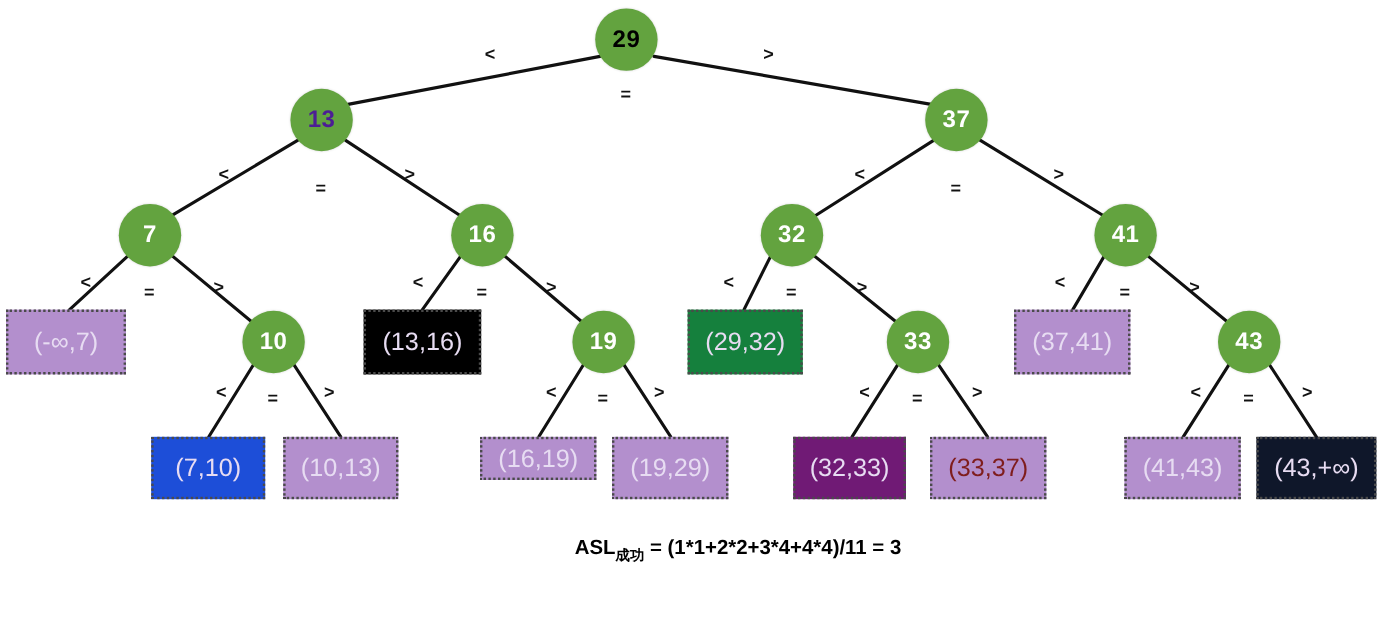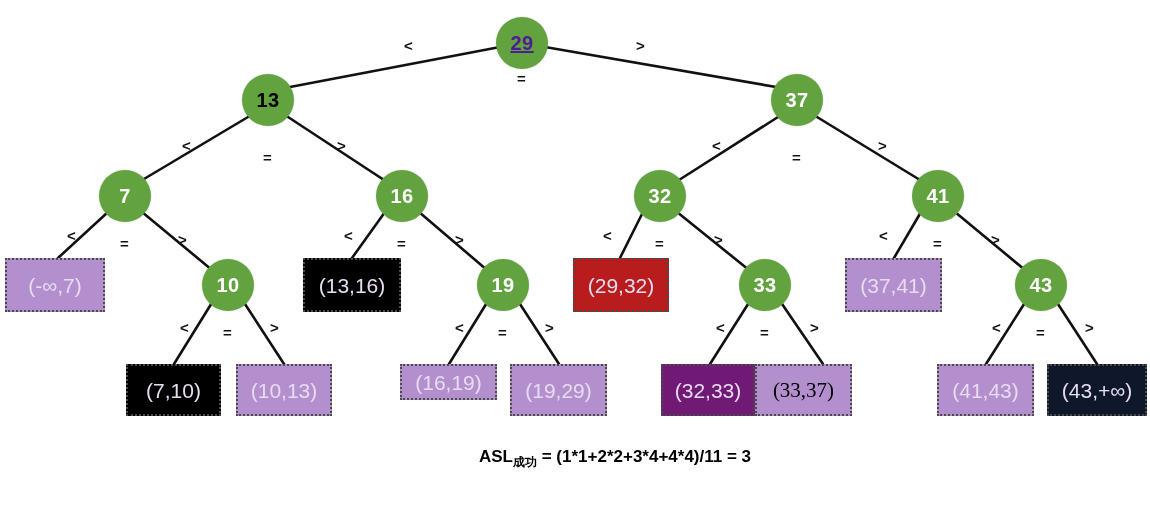--- a/index.html
+++ b/index.html
@@ -106,43 +106,43 @@
         <line x1="488" y1="301" x2="449" y2="364"></line>
         <line x1="518" y1="301" x2="559" y2="364"></line>
         <line x1="750" y1="301" x2="710" y2="364"></line>
         <line x1="780" y1="301" x2="823" y2="364"></line>
         <line x1="1026" y1="301" x2="986" y2="364"></line>
         <line x1="1056" y1="301" x2="1097" y2="364"></line>
       </g>
   </svg>
 
   <div id="nodes-layer">
-      <div class="node" style="left: 496px; top: 17px; width: 52px; height: 52px; background: rgb(99, 163, 63); color: #4c1d95; text-decoration: underline;">29</div>
-      <div class="node" style="left: 242px; top: 74px; width: 52px; height: 52px; background: rgb(99, 163, 63); color: #000000;">13</div>
+      <div class="node" style="left: 496px; top: 7px; width: 52px; height: 52px; background: rgb(99, 163, 63); color: #000000;">29</div>
+      <div class="node" style="left: 242px; top: 74px; width: 52px; height: 52px; background: rgb(99, 163, 63); color: #4c1d95;">13</div>
       <div class="node" style="left: 771px; top: 74px; width: 52px; height: 52px; background: rgb(99, 163, 63); color: rgb(255, 255, 255);">37</div>
       <div class="node" style="left: 99px; top: 170px; width: 52px; height: 52px; background: rgb(99, 163, 63); color: rgb(255, 255, 255);">7</div>
       <div class="node" style="left: 376px; top: 170px; width: 52px; height: 52px; background: rgb(99, 163, 63); color: rgb(255, 255, 255);">16</div>
       <div class="node" style="left: 634px; top: 170px; width: 52px; height: 52px; background: rgb(99, 163, 63); color: rgb(255, 255, 255);">32</div>
       <div class="node" style="left: 912px; top: 170px; width: 52px; height: 52px; background: rgb(99, 163, 63); color: rgb(255, 255, 255); text-align: right;">41</div>
       <div class="node" style="left: 202px; top: 259px; width: 52px; height: 52px; background: rgb(99, 163, 63); color: rgb(255, 255, 255);">10</div>
       <div class="node" style="left: 477px; top: 259px; width: 52px; height: 52px; background: rgb(99, 163, 63); color: rgb(255, 255, 255);">19</div>
       <div class="node" style="left: 739px; top: 259px; width: 52px; height: 52px; background: rgb(99, 163, 63); color: rgb(255, 255, 255);">33</div>
       <div class="node" style="left: 1015px; top: 259px; width: 52px; height: 52px; background: rgb(99, 163, 63); color: rgb(255, 255, 255);">43</div>
     </div>
   <div id="leaves-layer">
       <div class="leaf" style="left: 5px; top: 258px; width: 100px; height: 54px; background: rgb(179, 143, 205); color: rgb(231, 220, 242);">(-∞,7)</div>
       <div class="leaf" style="left: 303px; top: 258px; width: 98px; height: 54px; background: #000000; color: rgb(231, 220, 242);">(13,16)</div>
-      <div class="leaf" style="left: 573px; top: 258px; width: 96px; height: 54px; background: #b91c1c; color: rgb(231, 220, 242);">(29,32)</div>
+      <div class="leaf" style="left: 573px; top: 258px; width: 96px; height: 54px; background: #15803d; color: rgb(231, 220, 242);">(29,32)</div>
       <div class="leaf" style="left: 845px; top: 258px; width: 97px; height: 54px; background: rgb(179, 143, 205); color: rgb(231, 220, 242);">(37,41)</div>
-      <div class="leaf" style="left: 126px; top: 364px; width: 95px; height: 52px; background: #000000; color: rgb(231, 220, 242);">(7,10)</div>
+      <div class="leaf" style="left: 126px; top: 364px; width: 95px; height: 52px; background: #1d4ed8; color: rgb(231, 220, 242);">(7,10)</div>
       <div class="leaf" style="left: 236px; top: 364px; width: 96px; height: 52px; background: rgb(179, 143, 205); color: rgb(231, 220, 242);">(10,13)</div>
       <div class="leaf" style="left: 400px; top: 364px; width: 97px; height: 36px; background: rgb(179, 143, 205); color: rgb(231, 220, 242);">(16,19)</div>
       <div class="leaf" style="left: 510px; top: 364px; width: 97px; height: 52px; background: rgb(179, 143, 205); color: rgb(231, 220, 242);">(19,29)</div>
       <div class="leaf" style="left: 661px; top: 364px; width: 94px; height: 52px; background: #701a75; color: rgb(231, 220, 242);">(32,33)</div>
-      <div class="leaf" style="left: 755px; top: 364px; width: 97px; height: 52px; background: rgb(179, 143, 205); color: #000000; font-family: Liberation Serif, serif;">(33,37)</div>
+      <div class="leaf" style="left: 775px; top: 364px; width: 97px; height: 52px; background: rgb(179, 143, 205); color: #7f1d1d;">(33,37)</div>
       <div class="leaf" style="left: 937px; top: 364px; width: 97px; height: 52px; background: rgb(179, 143, 205); color: rgb(231, 220, 242);">(41,43)</div>
       <div class="leaf" style="left: 1047px; top: 364px; width: 100px; height: 52px; background: #0f172a; color: rgb(231, 220, 242);">(43,+∞)</div>
     </div>
   <div id="ops-layer">
       <div class="op" style="left: 404px; top: 38px;">&lt;</div>
       <div class="op" style="left: 517px; top: 71px;">=</div>
       <div class="op" style="left: 636px; top: 38px;">&gt;</div>
       <div class="op" style="left: 182px; top: 138px;">&lt;</div>
       <div class="op" style="left: 263px; top: 150px;">=</div>
       <div class="op" style="left: 337px; top: 138px;">&gt;</div>

